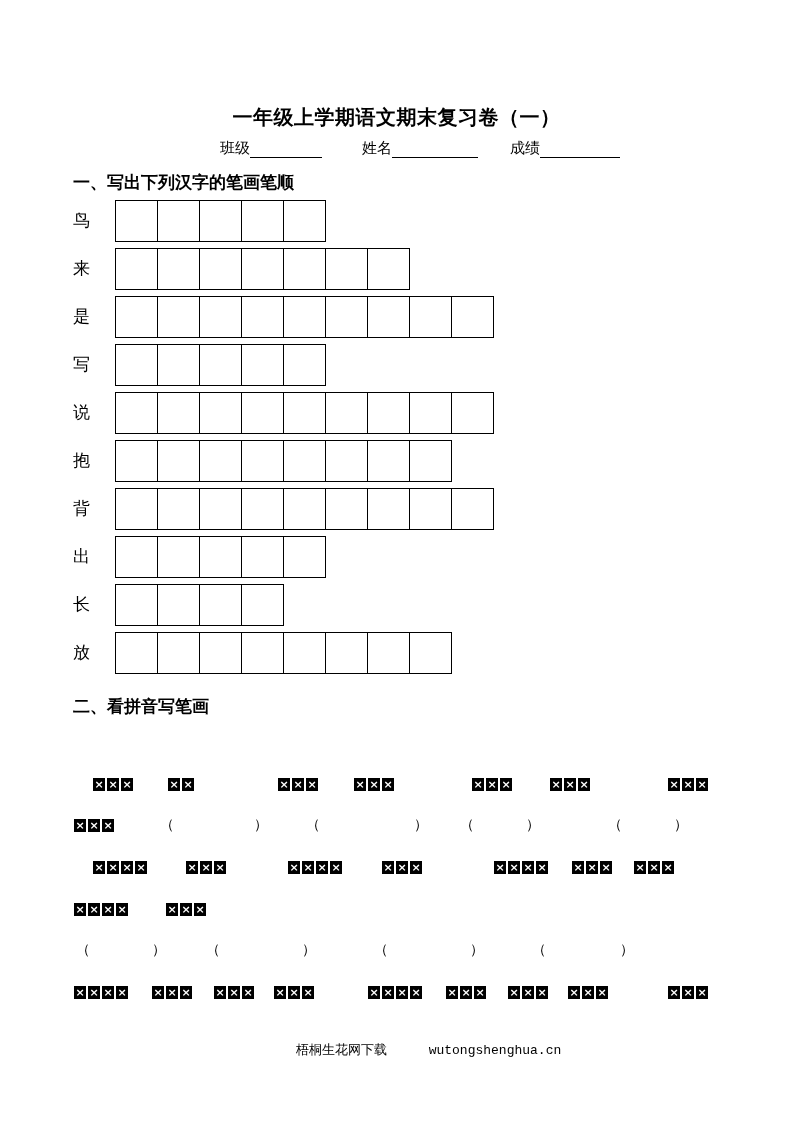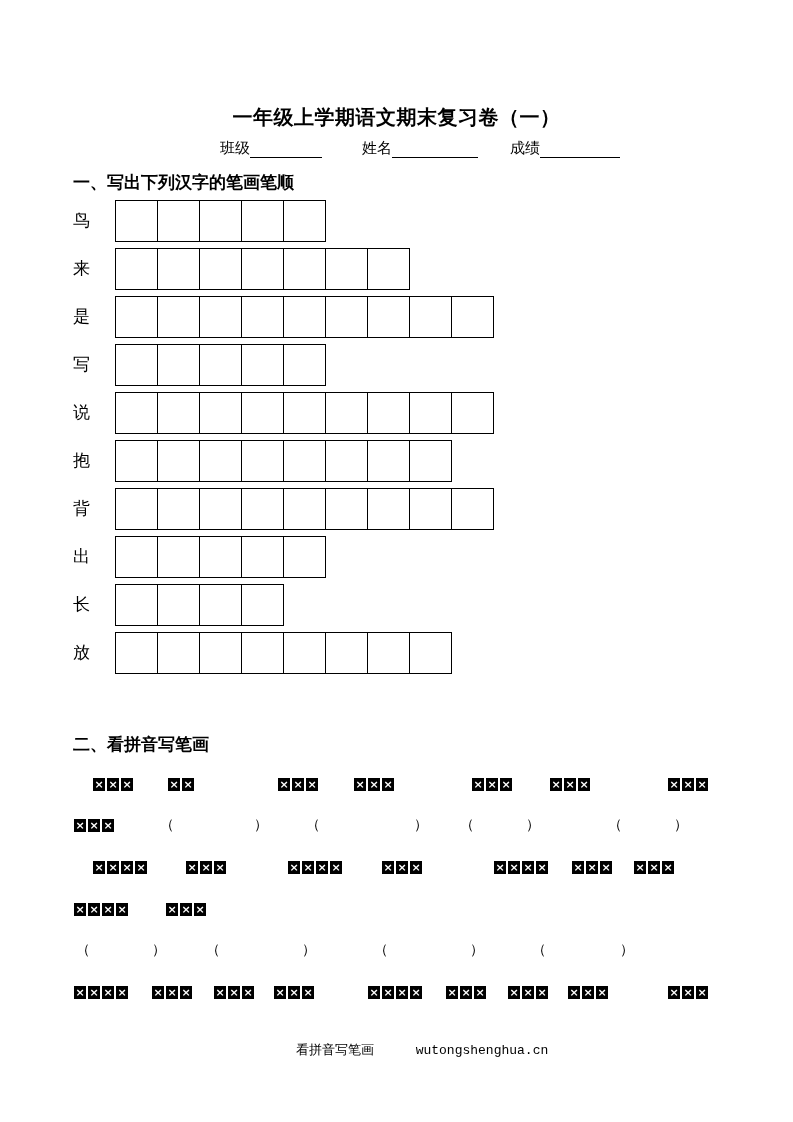--- a/index.html
+++ b/index.html
@@ -130,21 +130,21 @@
       <div class="cell"></div>
       <div class="cell"></div>
       <div class="cell"></div>
       <div class="cell"></div>
       <div class="cell"></div>
       <div class="cell"></div>
       <div class="cell"></div>
     </div>
   </div>
 
-<div class="abs sec" style="top:733px">二、看拼音写笔画</div>
+<div class="abs sec" style="top:695px">二、看拼音写笔画</div>
 
 <div id="s2">
     <div class="xg" style="left: 93px; top: 778px;">
       <span class="xb">×</span>
       <span class="xb">×</span>
       <span class="xb">×</span>
     </div>
     <div class="xg" style="left: 168px; top: 778px;">
       <span class="xb">×</span>
       <span class="xb">×</span>
@@ -287,16 +287,16 @@
       <span class="xb">×</span>
     </div>
     <div class="xg" style="left: 668px; top: 986px;">
       <span class="xb">×</span>
       <span class="xb">×</span>
       <span class="xb">×</span>
     </div>
   </div>
 
 <div class="abs footer">
-  <span>看拼音写笔画</span>
+  <span>梧桐生花网下载</span>
   <span style="display:inline-block;width:26px"></span>
   <span>wutongshenghua.cn</span>
 </div>
 
 </body></html>

